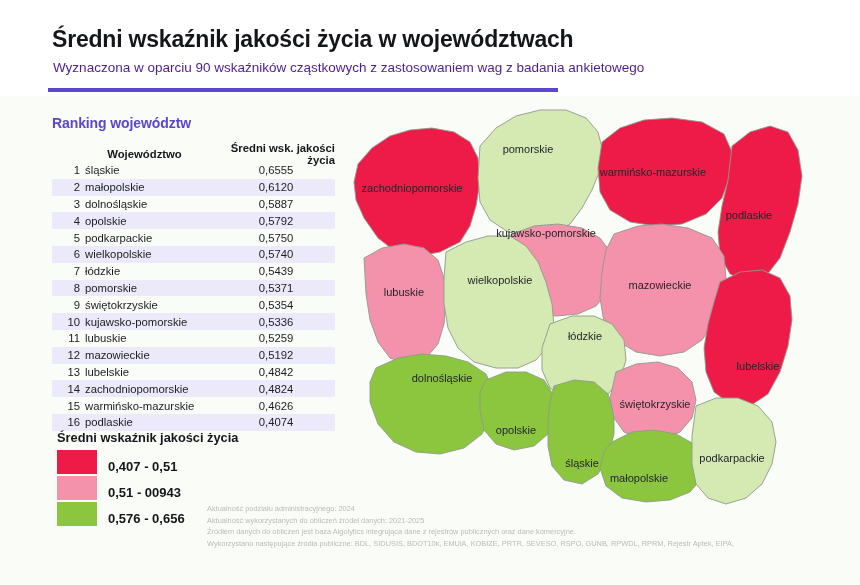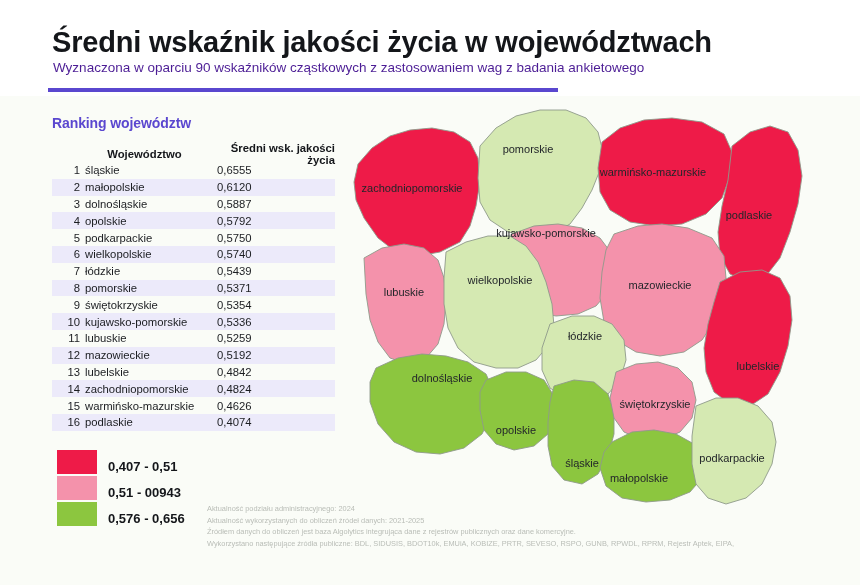--- a/index.html
+++ b/index.html
@@ -8,21 +8,21 @@
     background:#ffffff;
     font-family:"Liberation Sans","DejaVu Sans",sans-serif;
     overflow:hidden;position:relative;
   }
   #root{position:absolute;inset:0;}
 
   
   .header{position:absolute;left:0;top:0;width:860px;height:96px;background:#ffffff;}
   .title{
     position:absolute;left:52px;top:26px;
-    font-size:29px;font-weight:bold;color:#14161a;letter-spacing:-0.2px;
+    font-size:23px;font-weight:bold;color:#14161a;letter-spacing:-0.2px;
     white-space:nowrap;
   }
   .subtitle{
     position:absolute;left:53px;top:60px;
     font-size:13.5px;color:#4c1d95;white-space:nowrap;
   }
   .rule{
     position:absolute;left:48px;top:88px;width:510px;height:4px;
     background:#5a47cf;
   }
@@ -46,21 +46,21 @@
     display:flex;align-items:center;height:16.8px;
     font-size:11.3px;color:#1b1d21;
   }
   .trow.alt{background:#eceafa;}
   .thead{
     display:flex;align-items:center;height:17px;
     font-size:11.3px;font-weight:bold;color:#14161a;
   }
   .c-rank{width:28px;text-align:right;padding-right:5px;}
   .c-name{flex:1;}
-  .c-val{width:118px;text-align:left;padding-left:14px;}
+  .c-val{width:118px;text-align:center;padding-left:14px;}
   .thead .c-name{padding-left:1px;text-align:center;}
   .thead .c-val{padding-left:0px;width:132px;text-align:right;}
 
   
   .leg-title{
     position:absolute;left:57px;top:430px;
     font-size:12.8px;font-weight:bold;color:#14161a;
   }
   .legend{position:absolute;left:57px;top:449px;}
   .leg-row{display:flex;align-items:center;height:26px;margin-bottom:0px;}
@@ -181,20 +181,21 @@
           <div class="c-val">0,4626</div>
         </div>
         <div class="trow alt">
           <div class="c-rank">16</div>
           <div class="c-name">podlaskie</div>
           <div class="c-val">0,4074</div>
         </div>
       </div>
   </div>
 
+  <div class="leg-title">Średni wskaźnik jakości życia</div>
   <div class="legend" id="legend">
       <div class="leg-row">
         <div class="sw" style="background: rgb(238, 27, 72);"></div>
         <div class="leg-lab">0,407 - 0,51</div>
       </div>
       <div class="leg-row">
         <div class="sw" style="background: rgb(244, 146, 171);"></div>
         <div class="leg-lab">0,51 - 00943</div>
       </div>
       <div class="leg-row">

